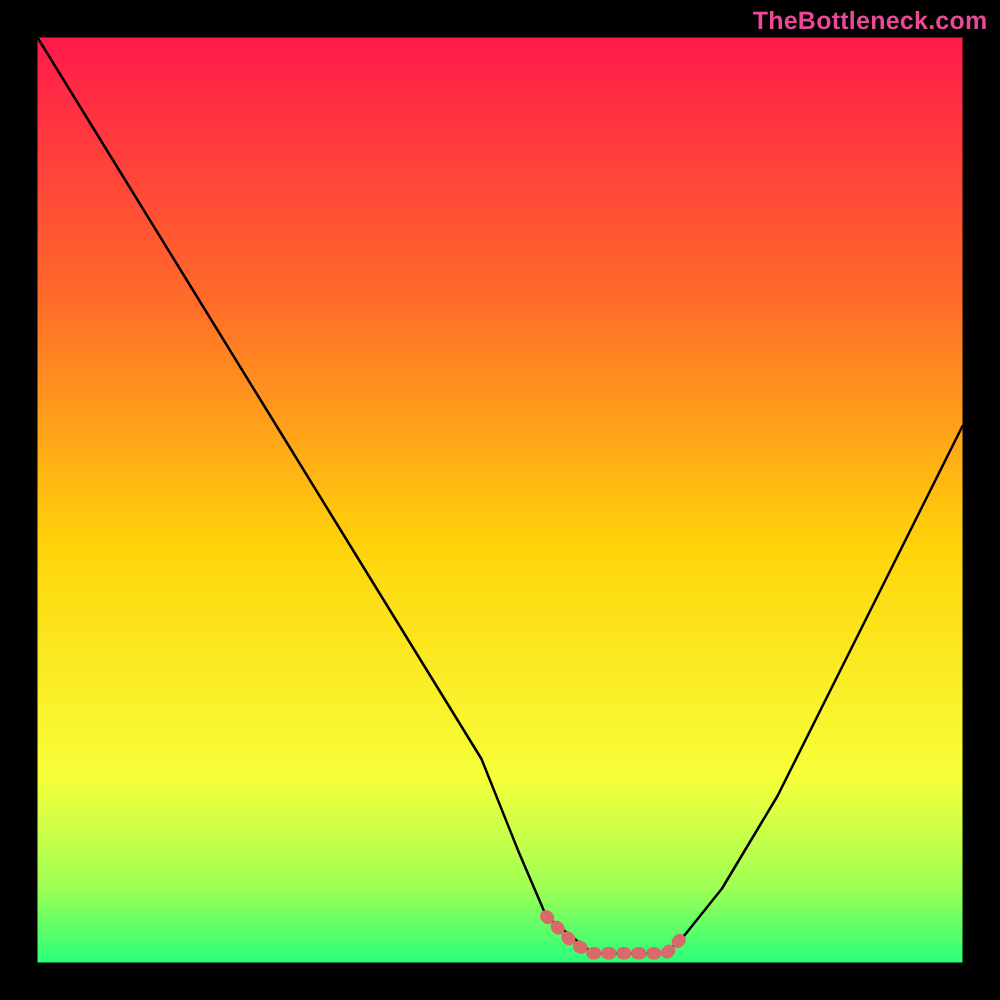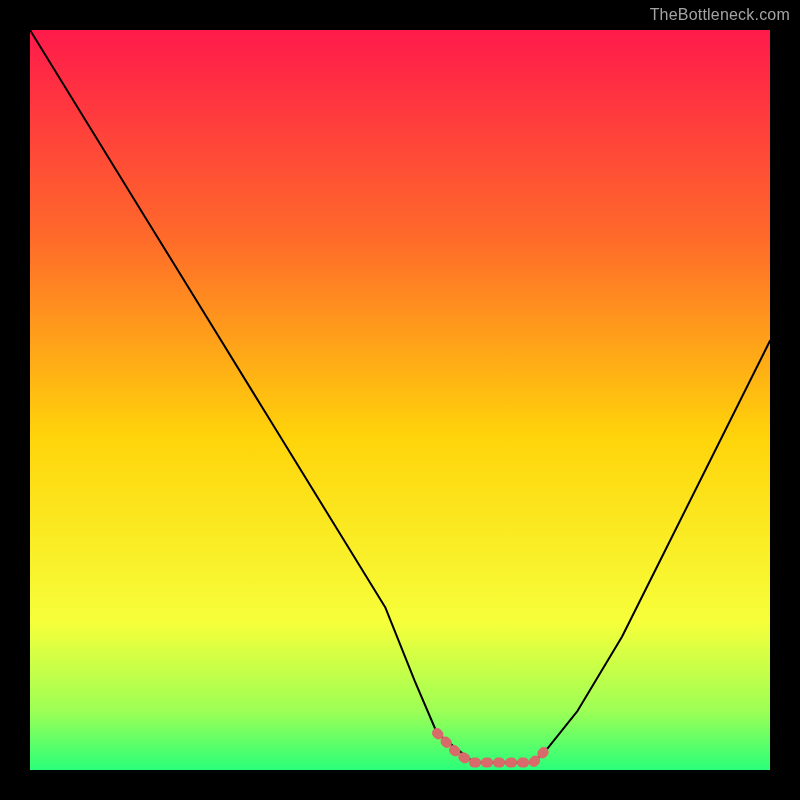--- a/index.html
+++ b/index.html
@@ -37,23 +37,23 @@
     top: 30px;
     width: 740px;
     height: 740px;
     overflow: visible;
   }
   .watermark {
     position: absolute;
     top: 6px;
     right: 10px;
     font-family: Arial, Helvetica, sans-serif;
-    font-size: 16px;
-    font-weight: normal;
-    color: #a3a3a3;
+    font-size: 20px;
+    font-weight: bold;
+    color: #ec4899;
     letter-spacing: 0.2px;
     user-select: none;
   }
 </style>
 </head>
 <body>
 
 <div class="wrap">
 
   <div class="plot-area" style="--c-top: #ff1a4b; --c-mid1: #ff6a2a; --c-mid2: #ffd40a; --c-mid3: #f6ff3a; --c-bot1: #9dff55; --c-bot2: #2aff7a;"></div>

